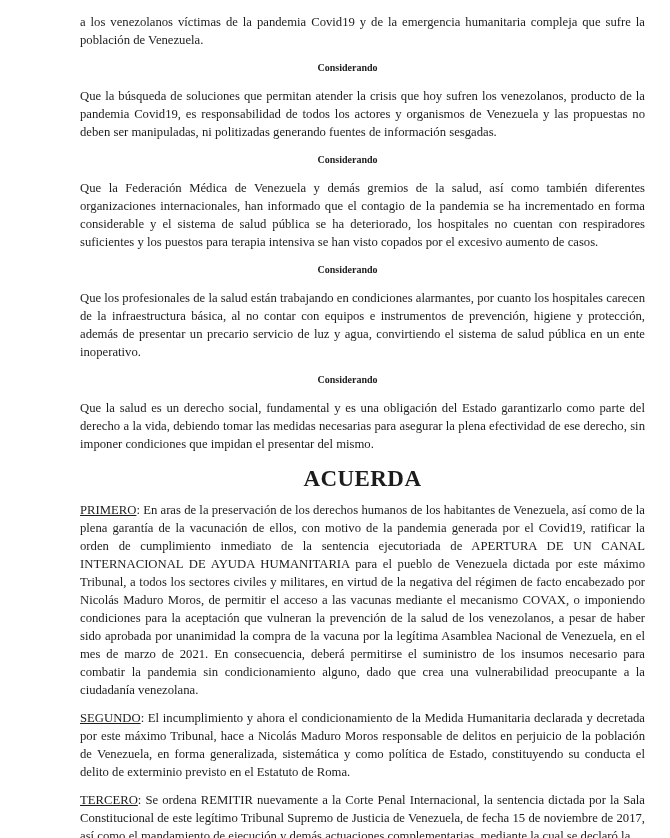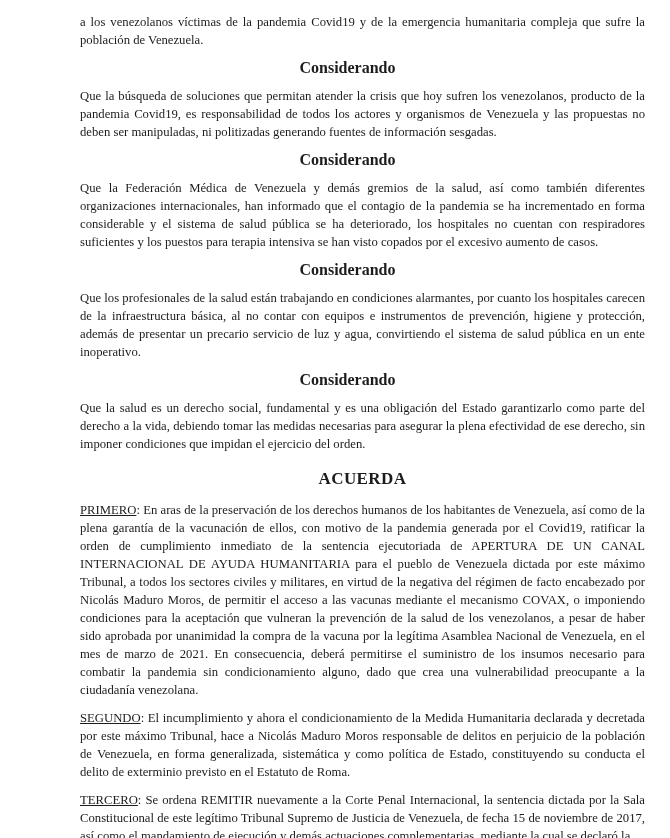--- a/index.html
+++ b/index.html
@@ -20,43 +20,43 @@
     text-align: justify;
     color: #1c1c1c;
     overflow: hidden;
   }
   .paragraph { margin: 0 0 10px 0; }
   .heading {
     font-weight: 700;
     text-align: right;
     text-align-last: center;
     margin: 4px 30px 10px 0;
-    font-size: 16px;
+    font-size: 10px;
   }
   .title {
     font-weight: 700;
     text-align: center;
     text-align-last: center;
-    font-size: 17px;
+    font-size: 23px;
     letter-spacing: 0.4px;
     margin: 17px 0 13px 0;
   }
   .b { font-weight: 400; }
   .u { text-decoration: underline; margin-top: 24px; }
 </style>
 </head>
 <body style="background: rgb(255, 255, 255);">
 
 <div class="page" id="doc" style="color: rgb(28, 28, 28);">
     <p class="paragraph"><span>a los venezolanos víctimas de la pandemia Covid19 y de la emergencia humanitaria compleja que sufre la población de Venezuela.</span></p>
     <div class="heading"><span>Considerando</span></div>
     <p class="paragraph"><span>Que la búsqueda de soluciones que permitan atender la crisis que hoy sufren los venezolanos, producto de la pandemia Covid19, es responsabilidad de todos los actores y organismos de Venezuela y las propuestas no deben ser manipuladas, ni politizadas generando fuentes de información sesgadas.</span></p>
     <div class="heading"><span>Considerando</span></div>
     <p class="paragraph"><span>Que la Federación Médica de Venezuela y demás gremios de la salud, así como también diferentes organizaciones internacionales, han informado que el contagio de la pandemia se ha incrementado en forma considerable y el sistema de salud pública se ha deteriorado, los hospitales no cuentan con respiradores suficientes y los puestos para terapia intensiva se han visto copados por el excesivo aumento de casos.</span></p>
     <div class="heading"><span>Considerando</span></div>
     <p class="paragraph"><span>Que los profesionales de la salud están trabajando en condiciones alarmantes, por cuanto los hospitales carecen de la infraestructura básica, al no contar con equipos e instrumentos de prevención, higiene y protección, además de presentar un precario servicio de luz y agua, convirtiendo el sistema de salud pública en un ente inoperativo.</span></p>
     <div class="heading"><span>Considerando</span></div>
-    <p class="paragraph"><span>Que la salud es un derecho social, fundamental y es una obligación del Estado garantizarlo como parte del derecho a la vida, debiendo tomar las medidas necesarias para asegurar la plena efectividad de ese derecho, sin imponer </span><span class="b">condiciones</span><span> que impidan el ejercicio del orden.</span></p>
+    <p class="paragraph"><span>Que la salud es un derecho social, fundamental y es una obligación del Estado garantizarlo como parte del derecho a la vida, debiendo tomar las medidas necesarias para asegurar la plena efectividad de ese derecho, sin imponer </span><span class="b">condiciones</span><span> que impidan el presentar del mismo.</span></p>
     <div class="title"><span>ACUERDA</span></div>
     <p class="paragraph"><span class="b u">PRIMERO</span><span class="b">:</span><span> En aras de la preservación de los derechos humanos de los habitantes de Venezuela, así como de la plena garantía de la vacunación de ellos, con motivo de la pandemia generada por el Covid19, ratificar la orden de cumplimiento inmediato de la sentencia ejecutoriada </span><span class="b">de APERTURA DE UN CANAL INTERNACIONAL DE AYUDA HUMANITARIA para el pueblo de Venezuela</span><span> dictada por este máximo Tribunal, a todos los sectores civiles y militares, en virtud de la negativa del régimen de facto encabezado por </span><span class="b">Nicolás Maduro Moros</span><span>, de permitir el acceso a las vacunas mediante el mecanismo COVAX, o imponiendo </span><span class="b">condiciones</span><span> para la aceptación que vulneran la prevención de la salud de los venezolanos, a pesar de haber sido aprobada por unanimidad la compra de la vacuna por la legítima Asamblea Nacional de Venezuela, en el mes de marzo de 2021. En consecuencia, deberá permitirse el suministro de los insumos necesario para combatir la pandemia sin </span><span class="b">condicionamiento</span><span> alguno, dado que crea una vulnerabilidad preocupante a la ciudadanía venezolana.</span></p>
     <p class="paragraph"><span class="b u">SEGUNDO</span><span class="b">:</span><span> El incumplimiento y ahora el </span><span class="b">condicionamiento</span><span> de la Medida Humanitaria declarada y decretada por este máximo Tribunal, hace a </span><span class="b">Nicolás Maduro Moros</span><span> responsable de delitos en perjuicio de la población de Venezuela, en forma generalizada, sistemática y como política de Estado, constituyendo su conducta el delito de exterminio previsto en el Estatuto de Roma.</span></p>
     <p class="paragraph"><span class="b u">TERCERO</span><span class="b">:</span><span> Se ordena </span><span class="b">REMITIR</span><span> nuevamente a la </span><span class="b">Corte Penal Internacional,</span><span> la sentencia dictada por la Sala Constitucional de este legítimo Tribunal Supremo de Justicia de Venezuela, de fecha 15 de noviembre de 2017, así como el mandamiento de ejecución y demás actuaciones complementarias, mediante la cual se declaró la </span></p>
   </div>
 
 </body></html>

